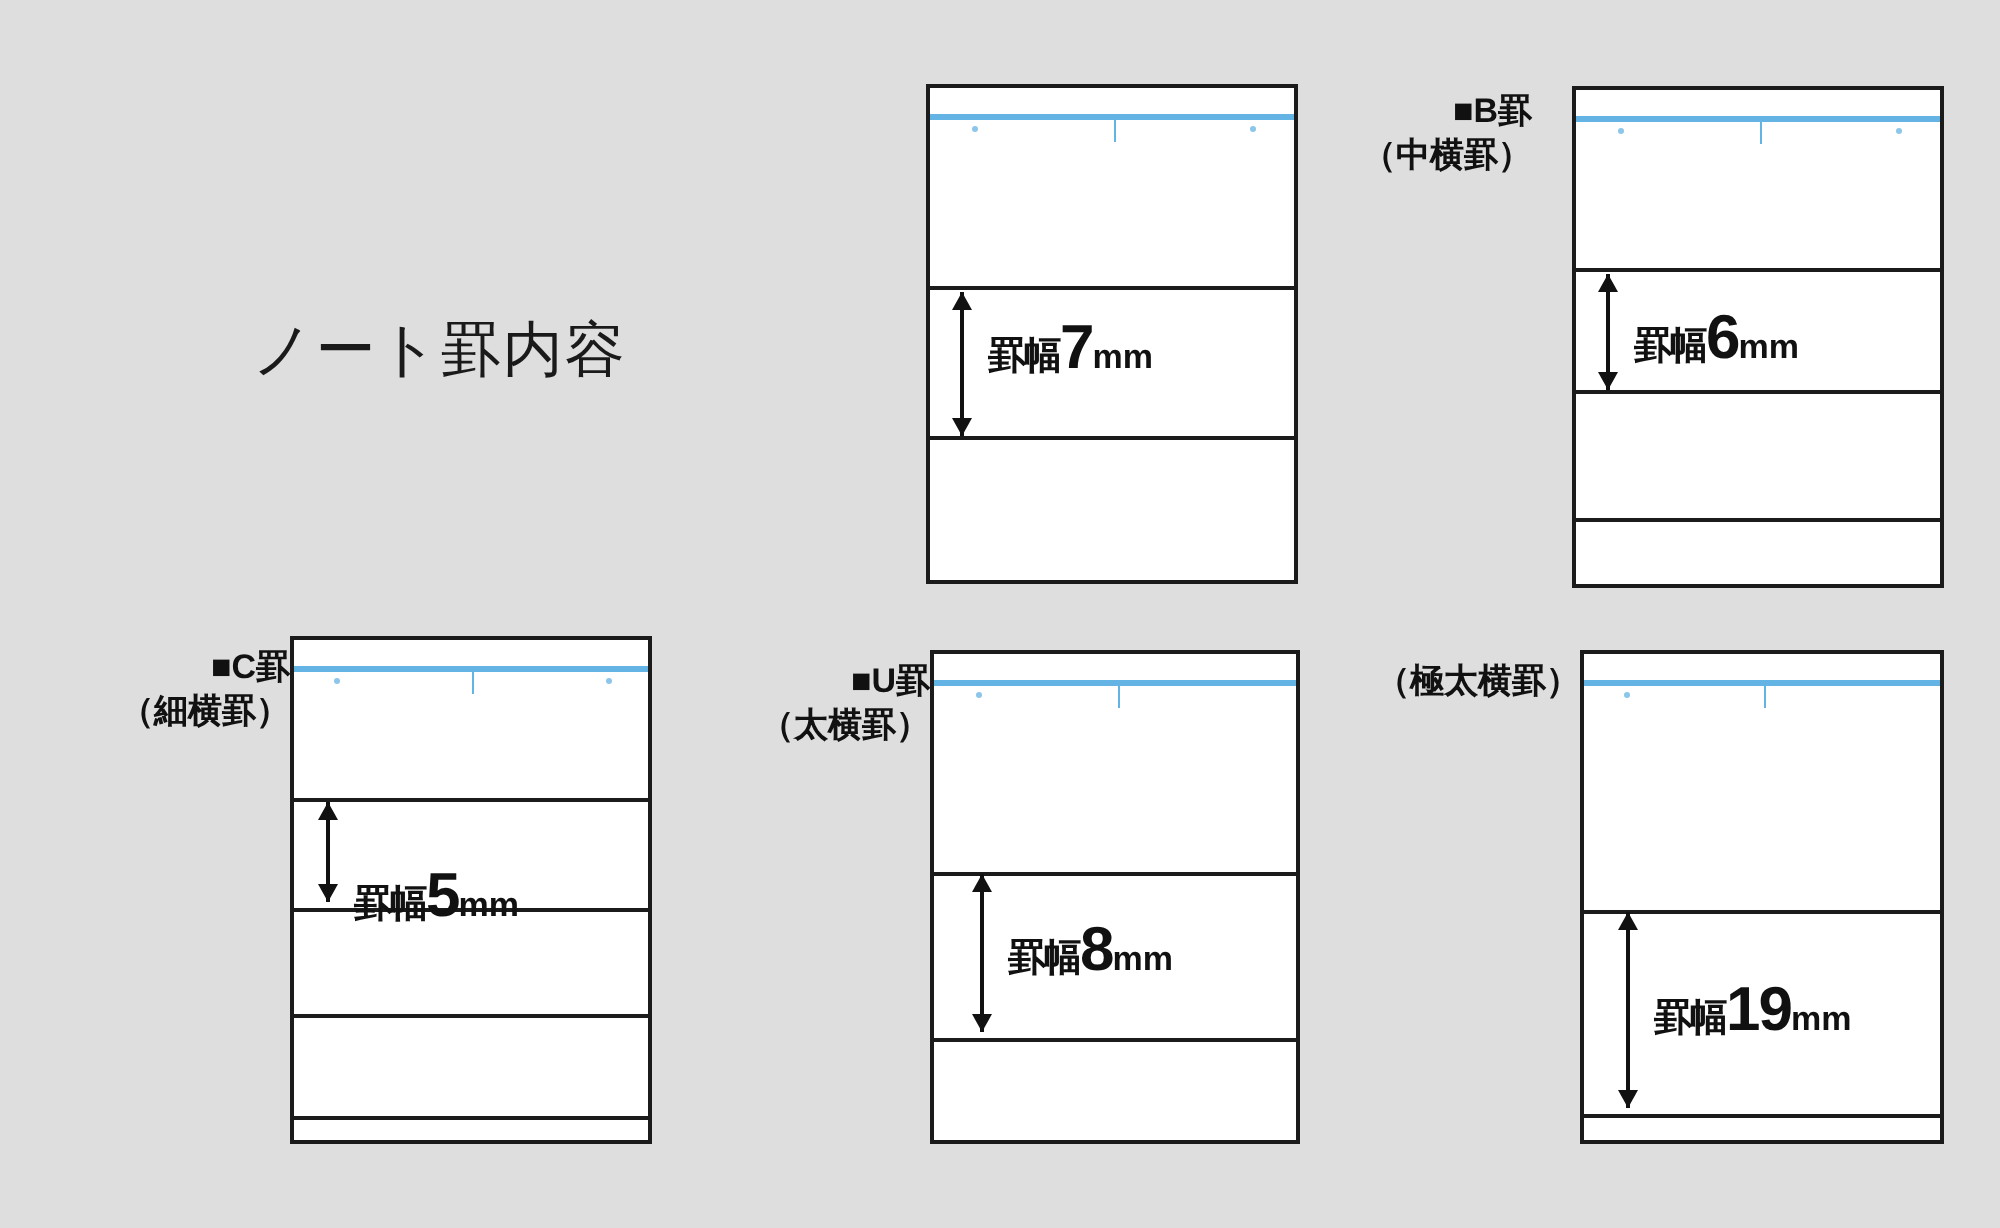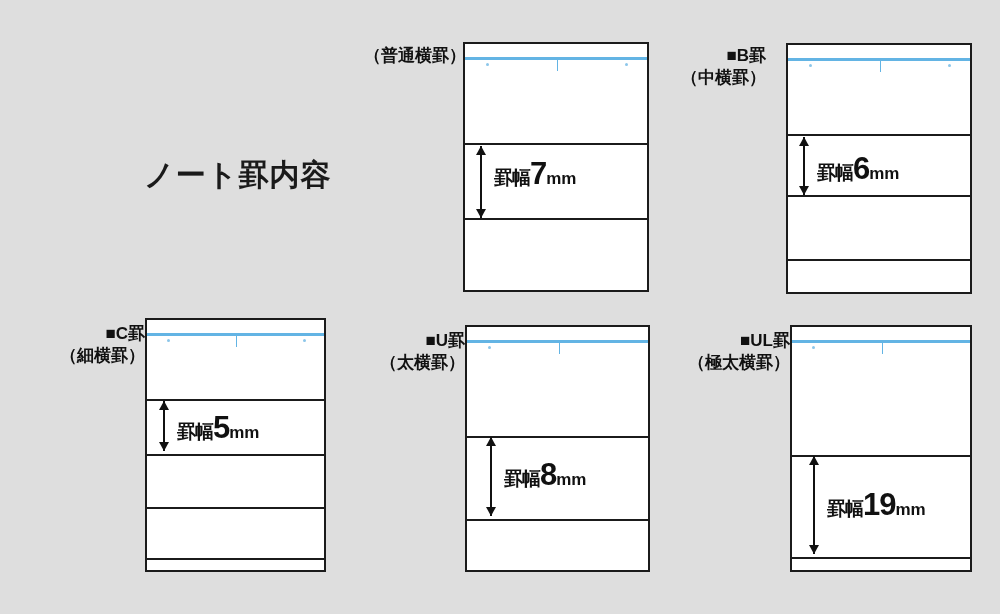--- a/index.html
+++ b/index.html
@@ -17,25 +17,25 @@
   #stage {
     position: absolute;
     left: 0; top: 0;
     width: 1000px;
     height: 614px;
   }
 
   
   .page-title {
     position: absolute;
-    left: 144px;
+    left: 126px;
     top: 155px;
     width: 230px;
     font-size: 30px;
-    font-weight: 700;
+    font-weight: 400;
     letter-spacing: 1px;
     color: #1a1a1a;
     white-space: nowrap;
   }
 
   
   .rule-block {
     position: absolute;
   }
 
@@ -137,21 +137,20 @@
 </head>
 <body>
 
 <div id="stage">
 
   <div class="page-title">ノート罫内容</div>
 
   <div class="rule-block">
 
     <div class="rule-label" style="left:338px; top:45px; width:128px;">
-      <span class="lbl-sub">（普通横罫）</span>
     </div>
 
     <div class="paper" style="left:463px; top:42px; width:186px; height:250px;">
       <div class="blue-rule" style="top:13px;"></div>
       <div class="tick-center" style="left:92px; top:16px;"></div>
       <div class="tick-dot" style="left:21px; top:19px;"></div>
       <div class="tick-dot" style="left:160px; top:19px;"></div>
 
       <div class="hline" style="top:99px;"></div>
       <div class="hline" style="top:174px;"></div>
@@ -215,21 +214,21 @@
       <div class="hline" style="top:187px;"></div>
       <div class="hline" style="top:238px;"></div>
     </div>
 
     <div class="dim" style="left:156px; top:401px; width:16px; height:50px;">
       <div class="dim-shaft"></div>
       <div class="dim-head up"></div>
       <div class="dim-head down"></div>
     </div>
 
-    <div class="dim-caption" style="left:177px; top:412px;">
+    <div class="dim-caption" style="left:177px; top:432px;">
       <span class="cap-kanji">罫幅</span><span class="cap-num">5</span><span class="cap-unit">mm</span>
     </div>
   </div>
 
   <div class="rule-block">
 
     <div class="rule-label" style="left:365px; top:330px; width:100px;">
       <span class="lbl-main">■U罫</span>
       <span class="lbl-sub">（太横罫）</span>
     </div>
@@ -250,21 +249,20 @@
     </div>
 
     <div class="dim-caption" style="left:504px; top:459px;text-align:center;">
       <span class="cap-kanji">罫幅</span><span class="cap-num">8</span><span class="cap-unit">mm</span>
     </div>
   </div>
 
   <div class="rule-block">
 
     <div class="rule-label" style="left:660px; top:330px; width:130px;">
-      <span class="lbl-main">■UL罫</span>
       <span class="lbl-sub">（極太横罫）</span>
     </div>
 
     <div class="paper" style="left:790px; top:325px; width:182px; height:247px;">
       <div class="blue-rule" style="top:13px;"></div>
       <div class="tick-center" style="left:90px; top:16px;"></div>
       <div class="tick-dot" style="left:20px; top:19px;"></div>
 
       <div class="hline" style="top:128px;"></div>
       <div class="hline" style="top:230px;"></div>

